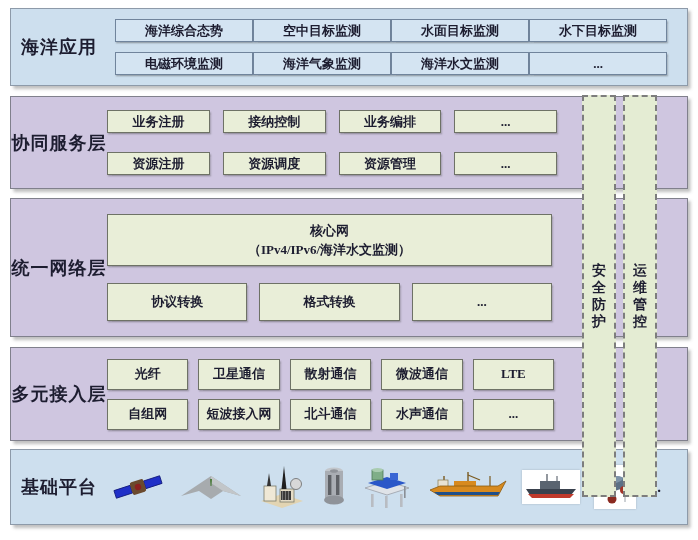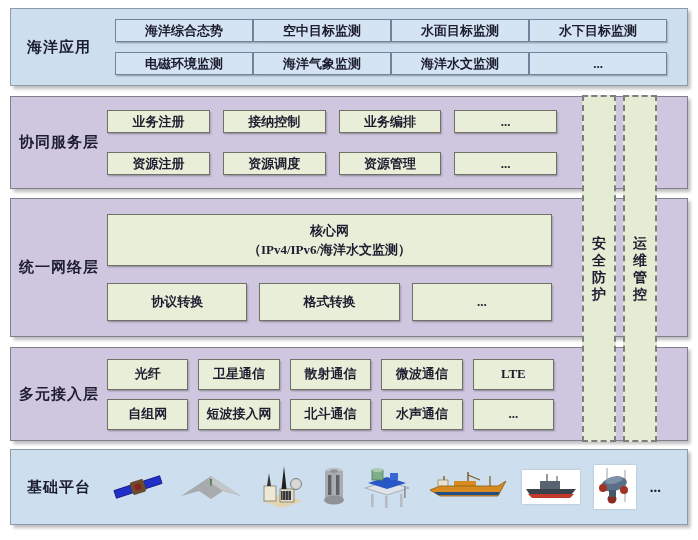--- a/index.html
+++ b/index.html
@@ -10,21 +10,21 @@
     position: absolute; left: 10px; width: 678px;
     border: 1.5px solid #8a8f99;
     box-shadow: 2.5px 3px 3px rgba(110,110,110,0.45);
     display: flex; align-items: center;
   }
   .layer.blue   { background: #cddfee; border-color: #8d9aa9; }
   .layer.purple { background: #cfc6e0; border-color: #80808c; }
 
   .layer-label {
     width: 96px; flex: none; text-align: center;
-    font-weight: bold; font-size: 15px; color: #1d1d30; letter-spacing: 1px;
+    font-weight: bold; font-size: 18px; color: #1d1d30; letter-spacing: 1px;
   }
   .content { flex: 1; display: flex; flex-direction: column; justify-content: center; }
   .row { display: flex; }
 
   .box {
     display: flex; align-items: center; justify-content: center;
     font-weight: bold; font-size: 13px; color: #1d1d30;
     box-shadow: 1px 1.5px 1.5px rgba(60,60,60,0.35);
   }
   .bluebox  { background: #d4e4f2; border: 1.3px solid #70849c; }
@@ -57,21 +57,21 @@
 
   
   #layer-platform { top: 449px; height: 76px; }
   #layer-platform .content { flex-direction: row; align-items: center; justify-content: space-between; padding: 0 26px 0 4px; }
   .icon { display: flex; align-items: center; justify-content: center; }
   .icon-card { background: #ffffff; box-shadow: 0 0 2px rgba(0,0,0,0.2); padding: 1px; }
   .more-dots { font-weight: bold; font-size: 15px; color: #1d1d30; }
 
   
   .vbar {
-    position: absolute; top: 95px; height: 347px; width: 34px;
+    position: absolute; top: 95px; height: 402px; width: 34px;
     background: #e4ecd3; border: 2px dashed #7d7d7d; z-index: 5;
     display: flex; align-items: center; justify-content: center;
   }
   #vbar-security   { left: 582px; }
   #vbar-operations { left: 623px; }
   .vtext {
     width: 1em; font-weight: bold; font-size: 14px; line-height: 17px;
     text-align: center; word-break: break-all; color: #1d1d30;
   }
 </style>

